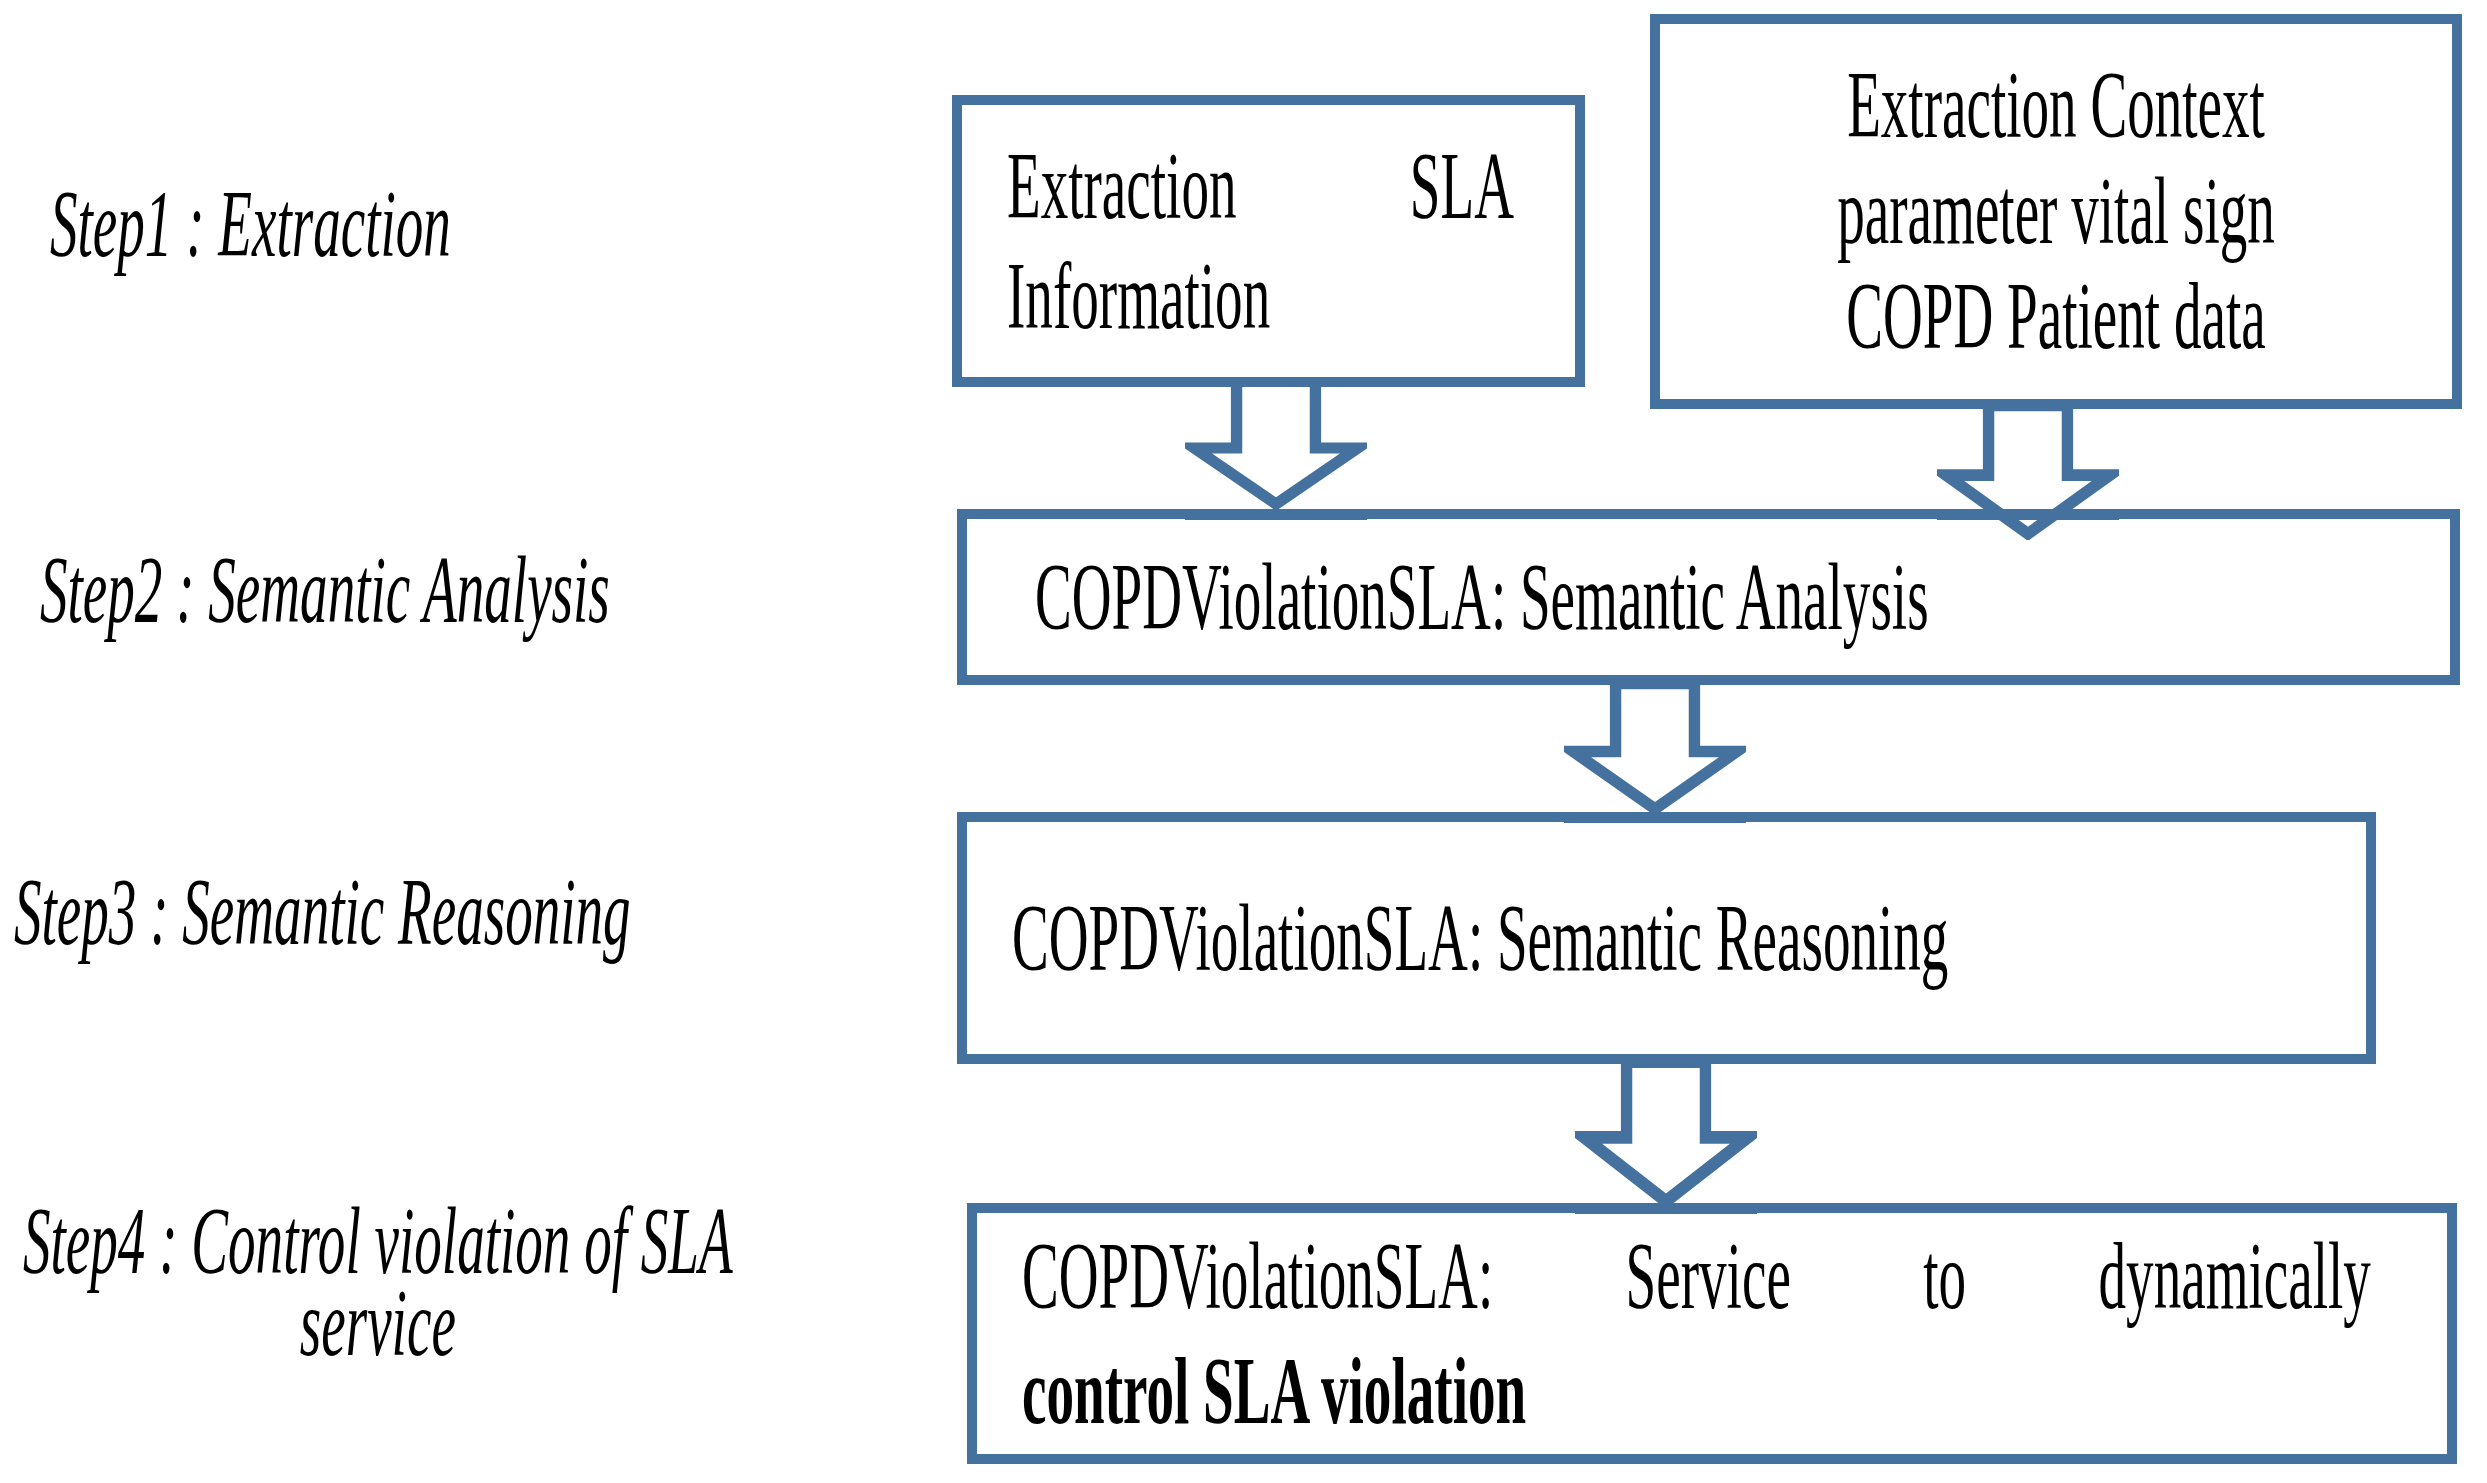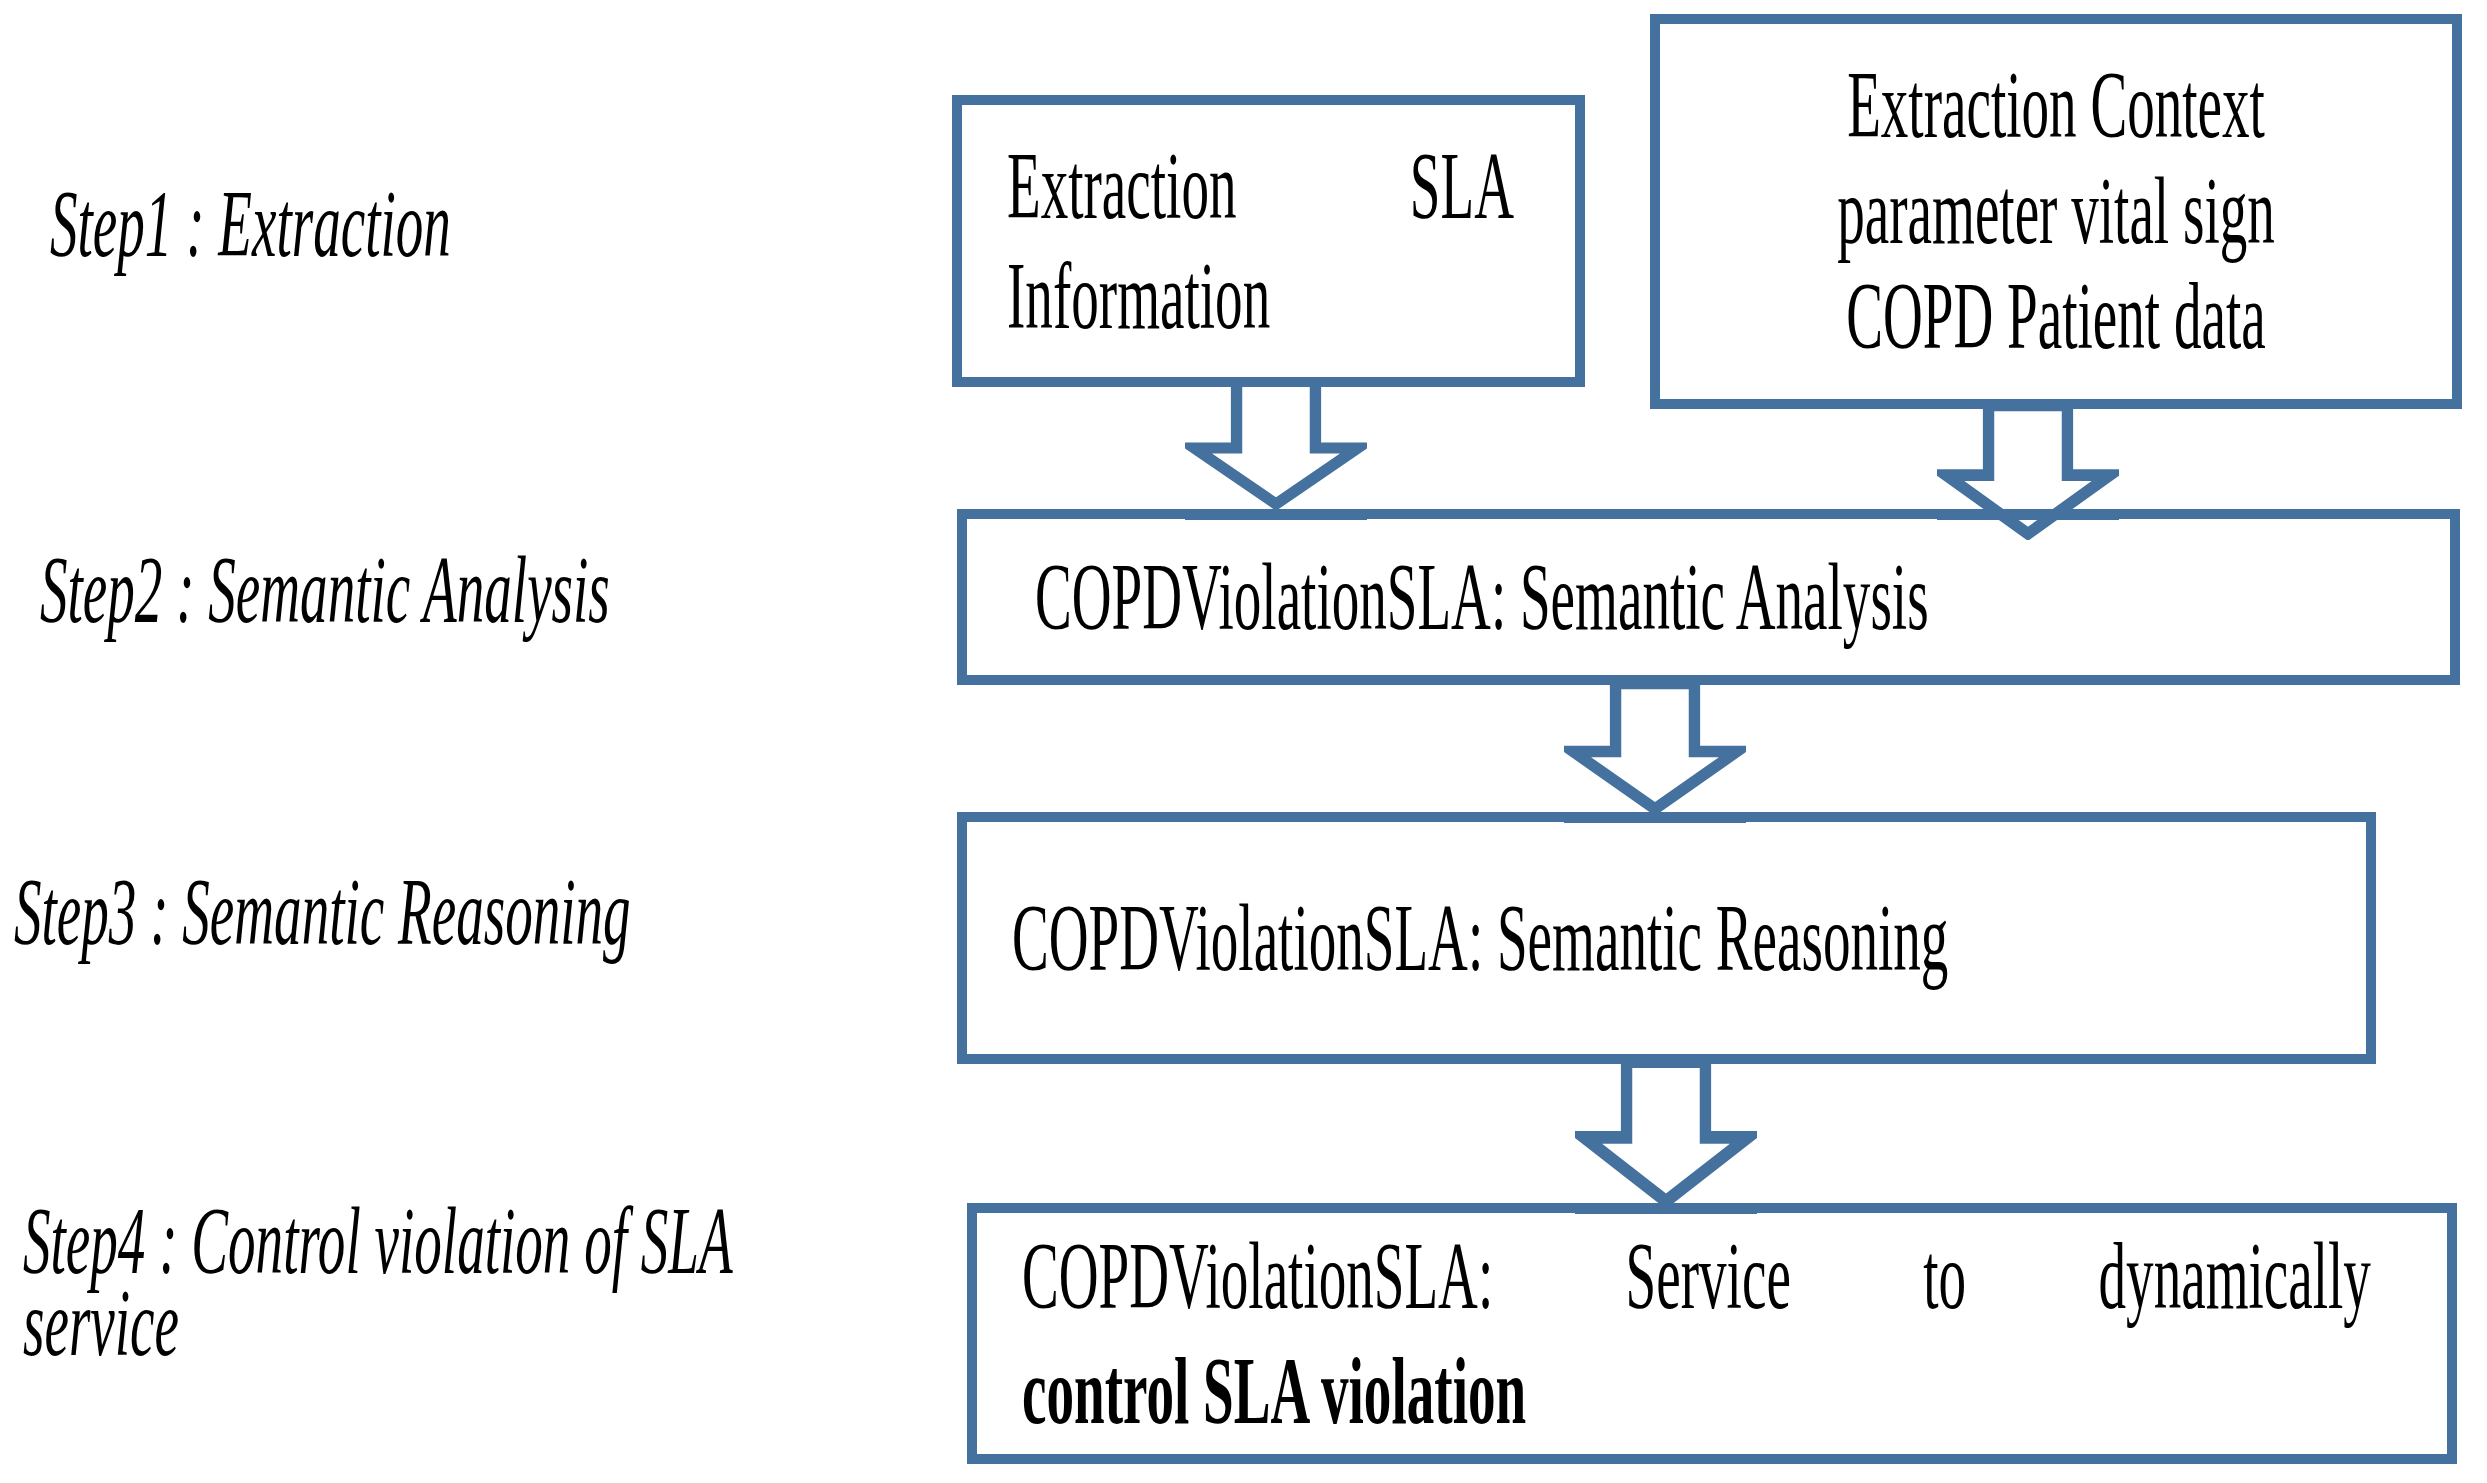--- a/index.html
+++ b/index.html
@@ -27,21 +27,21 @@
   .line { font-size:95px; line-height:95px; }
   .cond   { transform:scaleX(0.58); transform-origin:0 50%; white-space:nowrap; display:block; }
   .cond-c { transform:scaleX(0.58); transform-origin:50% 50%; white-space:nowrap; display:block; width:100%; text-align:center; }
   .jrow {
     display:flex; justify-content:space-between; width:172.4%;
     transform:scaleX(0.58); transform-origin:0 50%; white-space:nowrap;
   }
   .mt20 { margin-top:15px; } .mt14 { margin-top:10.6px; } .mt40 { margin-top:20px;font-weight:bold; }
 
   
-  .step-label { position:absolute; font-style:italic; z-index:1; }
+  .step-label { position:absolute; font-style:italic; z-index:1;text-align:center; }
   .step-label .line { line-height:82px; }
   .step1 { left:50px;  top:183px;  }
   .step2 { left:40px;  top:549px;  }
   .step3 { left:13.6px;  top:871px; }
   .step4 { left:23px;  top:1200px; }
 
   
   .arrow { position:absolute; z-index:3; }
   .arrow polygon { fill:var(--paper); stroke:var(--accent); stroke-width:15; stroke-linejoin:miter; }
   .arrow-1 { left:1185px; top:380px;  width:182px; height:130px; }

